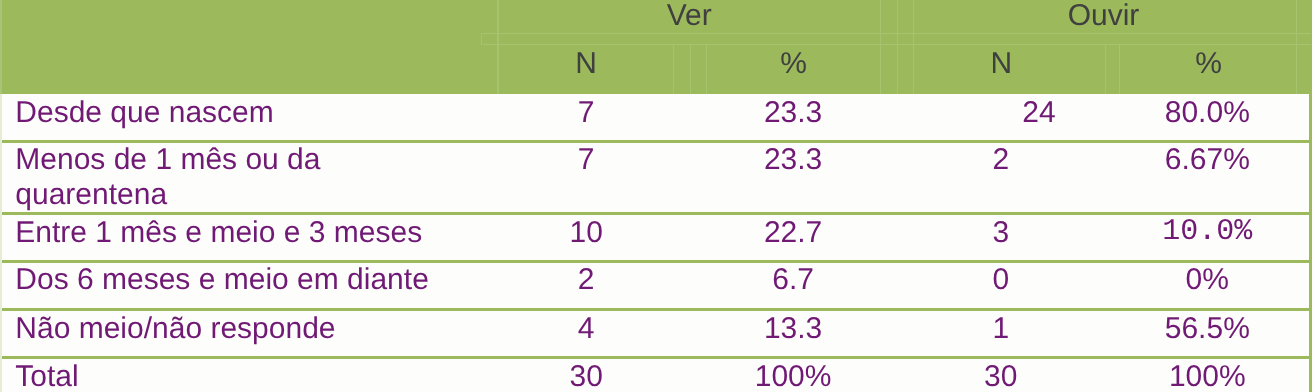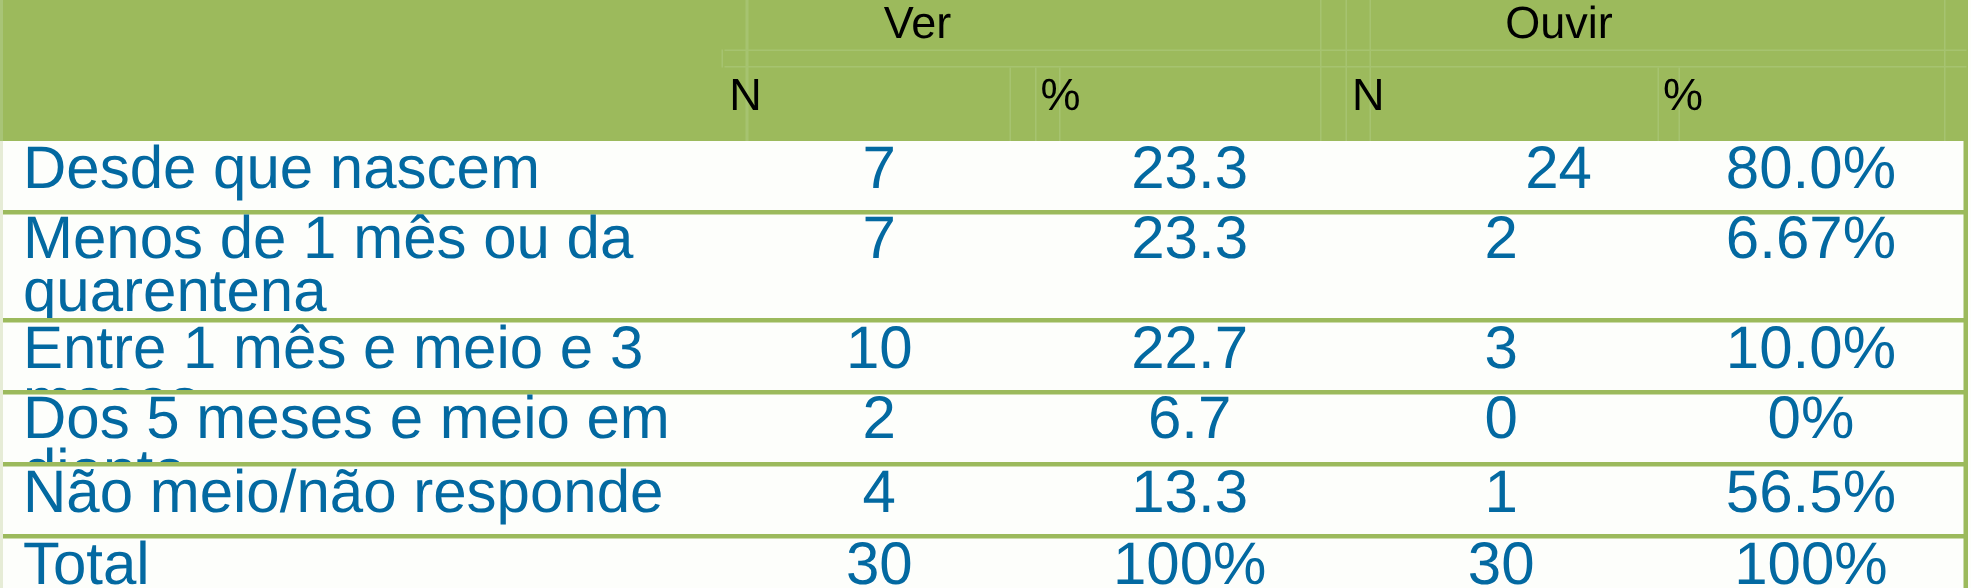--- a/index.html
+++ b/index.html
@@ -28,23 +28,24 @@
     position: absolute;
     left: 0;
     top: 0;
     width: 1312px;
     height: 94px;
     background: #9cba5c;
   }
   .hcell {
     position: absolute;
     filter: blur(0px);
-    color: #000000;
+    color: #404040;
     font-size: 30px;
     line-height: 34px;
+    text-align: center;
     white-space: nowrap;
   }
   .hrule-h {
     position: absolute;
     height: 1.4px;
     background: #a6c370;
   }
   .hrule-v {
     position: absolute;
     width: 1.2px;
@@ -61,23 +62,23 @@
   .brow .sep {
     position: absolute;
     left: 0;
     width: 1311px;
     height: 2.6px;
     background: #9cba5c;
   }
   .cell {
     position: absolute;
     filter: blur(0px);
-    font-size: 40px;
+    font-size: 30px;
     line-height: 35px;
-    color: #0369a1;
+    color: #701a75;
     white-space: nowrap;
   }
   .cell.lbl { white-space: normal; text-align: left; }
   .cell.num { text-align: center; }
 
   .edge-left {
     position: absolute;
     left: 0px;
     top: 94px;
     width: 1.6px;
@@ -143,25 +144,25 @@
         <div class="cell num" style="left: 693.1px; width: 200px; top: 1.1px;">23.3</div>
         <div class="cell num" style="left: 900.8px; width: 200px; top: 1.1px;">2</div>
         <div class="cell num" style="left: 1107.3px; width: 200px; top: 1.1px;">6.67%</div>
       </div>
       <div class="brow" style="top: 213.5px; height: 48.1px;">
         <div class="sep" style="top: -1.3px;"></div>
         <div class="cell lbl" style="left: 15.3px; width: 440px; top: 1.7px;">Entre 1 mês e meio e 3 meses</div>
         <div class="cell num" style="left: 486.2px; width: 200px; top: 1.7px;">10</div>
         <div class="cell num" style="left: 693.1px; width: 200px; top: 1.7px;">22.7</div>
         <div class="cell num" style="left: 900.8px; width: 200px; top: 1.7px;">3</div>
-        <div class="cell num" style="left: 1107.3px; width: 200px; top: 1.7px;">10.0%</div>
+        <div class="cell num" style="left: 1107.3px; width: 200px; top: 1.7px; font-family: Liberation Mono, monospace;">10.0%</div>
       </div>
       <div class="brow" style="top: 261.6px; height: 48px;">
         <div class="sep" style="top: -1.3px;"></div>
-        <div class="cell lbl" style="left: 15.3px; width: 440px; top: 0.9px;">Dos 5 meses e meio em diante</div>
+        <div class="cell lbl" style="left: 15.3px; width: 440px; top: 0.9px;">Dos 6 meses e meio em diante</div>
         <div class="cell num" style="left: 486.2px; width: 200px; top: 0.9px;">2</div>
         <div class="cell num" style="left: 693.1px; width: 200px; top: 0.9px;">6.7</div>
         <div class="cell num" style="left: 900.8px; width: 200px; top: 0.9px;">0</div>
         <div class="cell num" style="left: 1107.3px; width: 200px; top: 0.9px;">0%</div>
       </div>
       <div class="brow" style="top: 309.6px; height: 47.9px;">
         <div class="sep" style="top: -1.3px;"></div>
         <div class="cell lbl" style="left: 15.3px; width: 440px; top: 1.7px;">Não meio/não responde</div>
         <div class="cell num" style="left: 486.2px; width: 200px; top: 1.7px;">4</div>
         <div class="cell num" style="left: 693.1px; width: 200px; top: 1.7px;">13.3</div>

